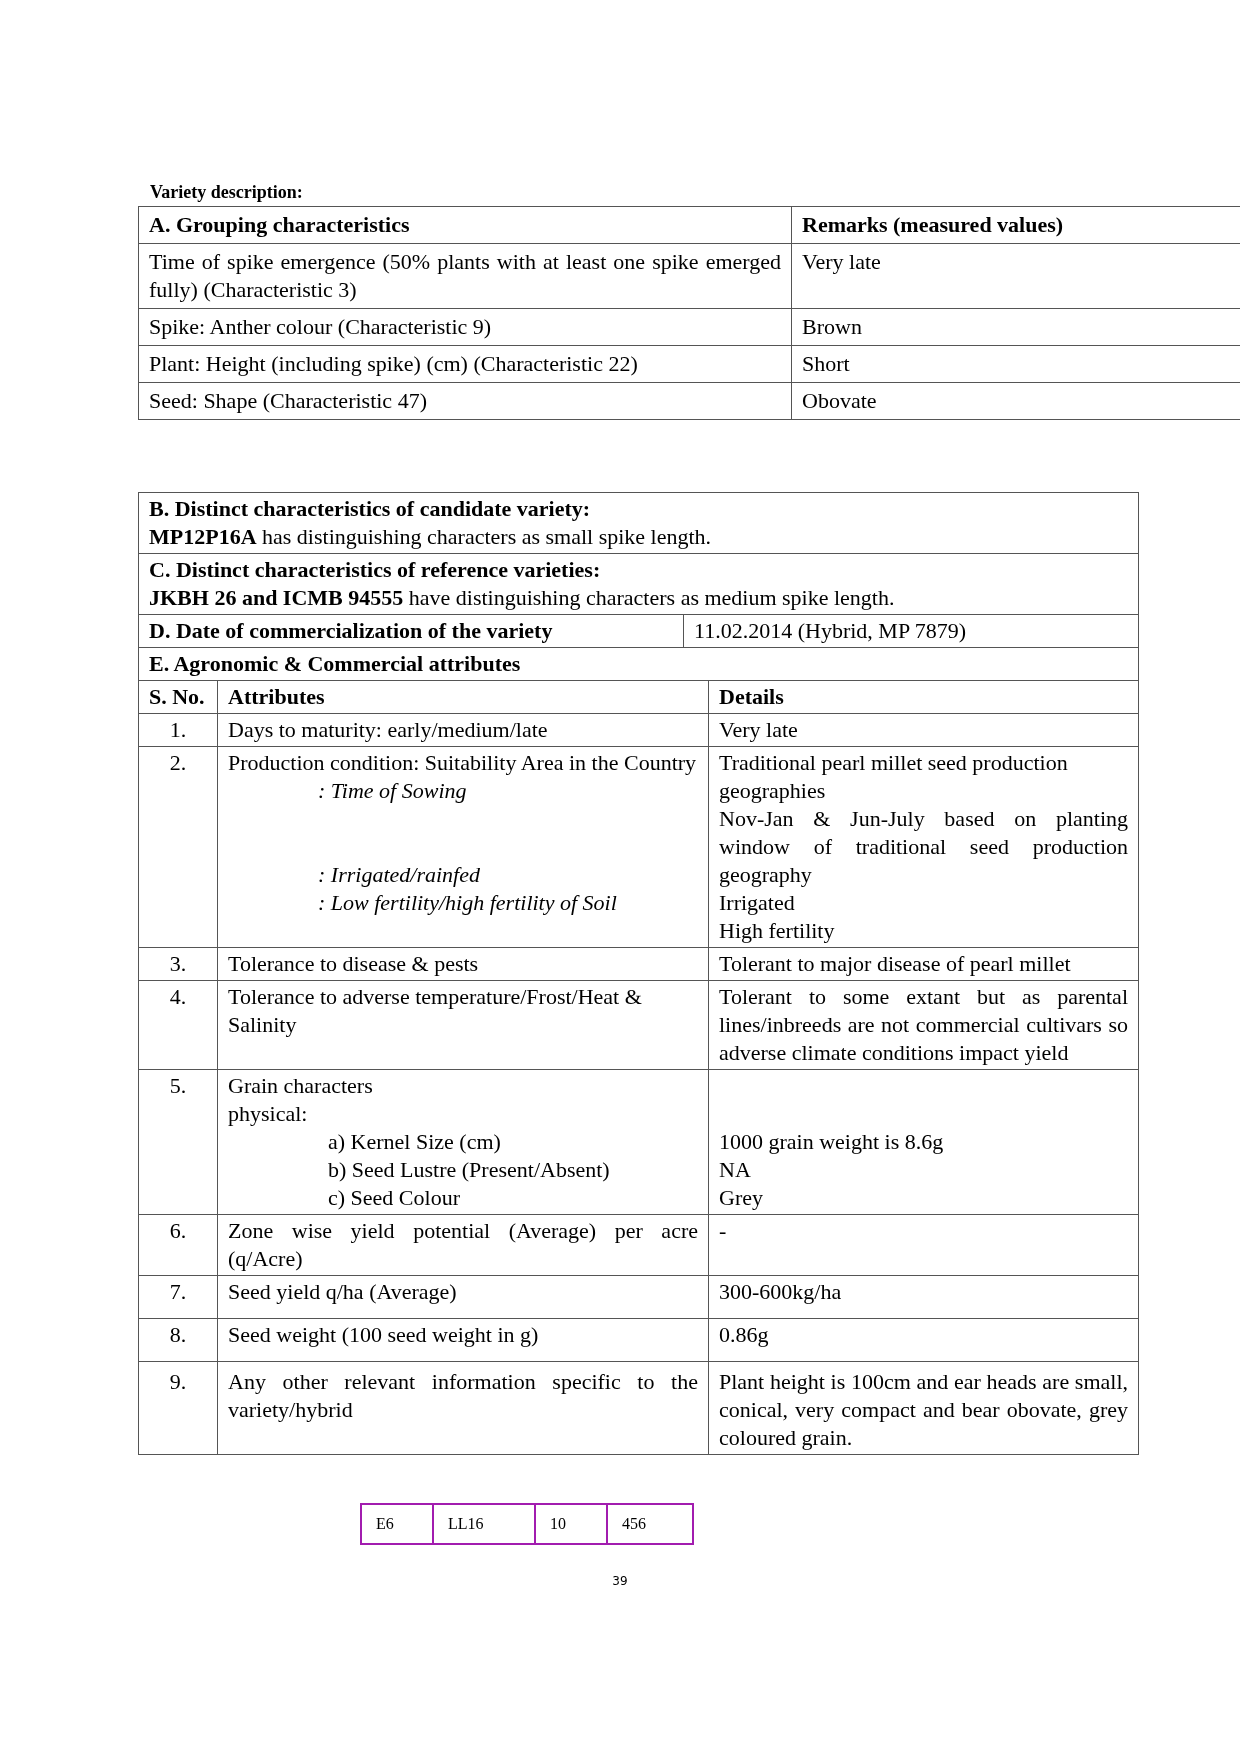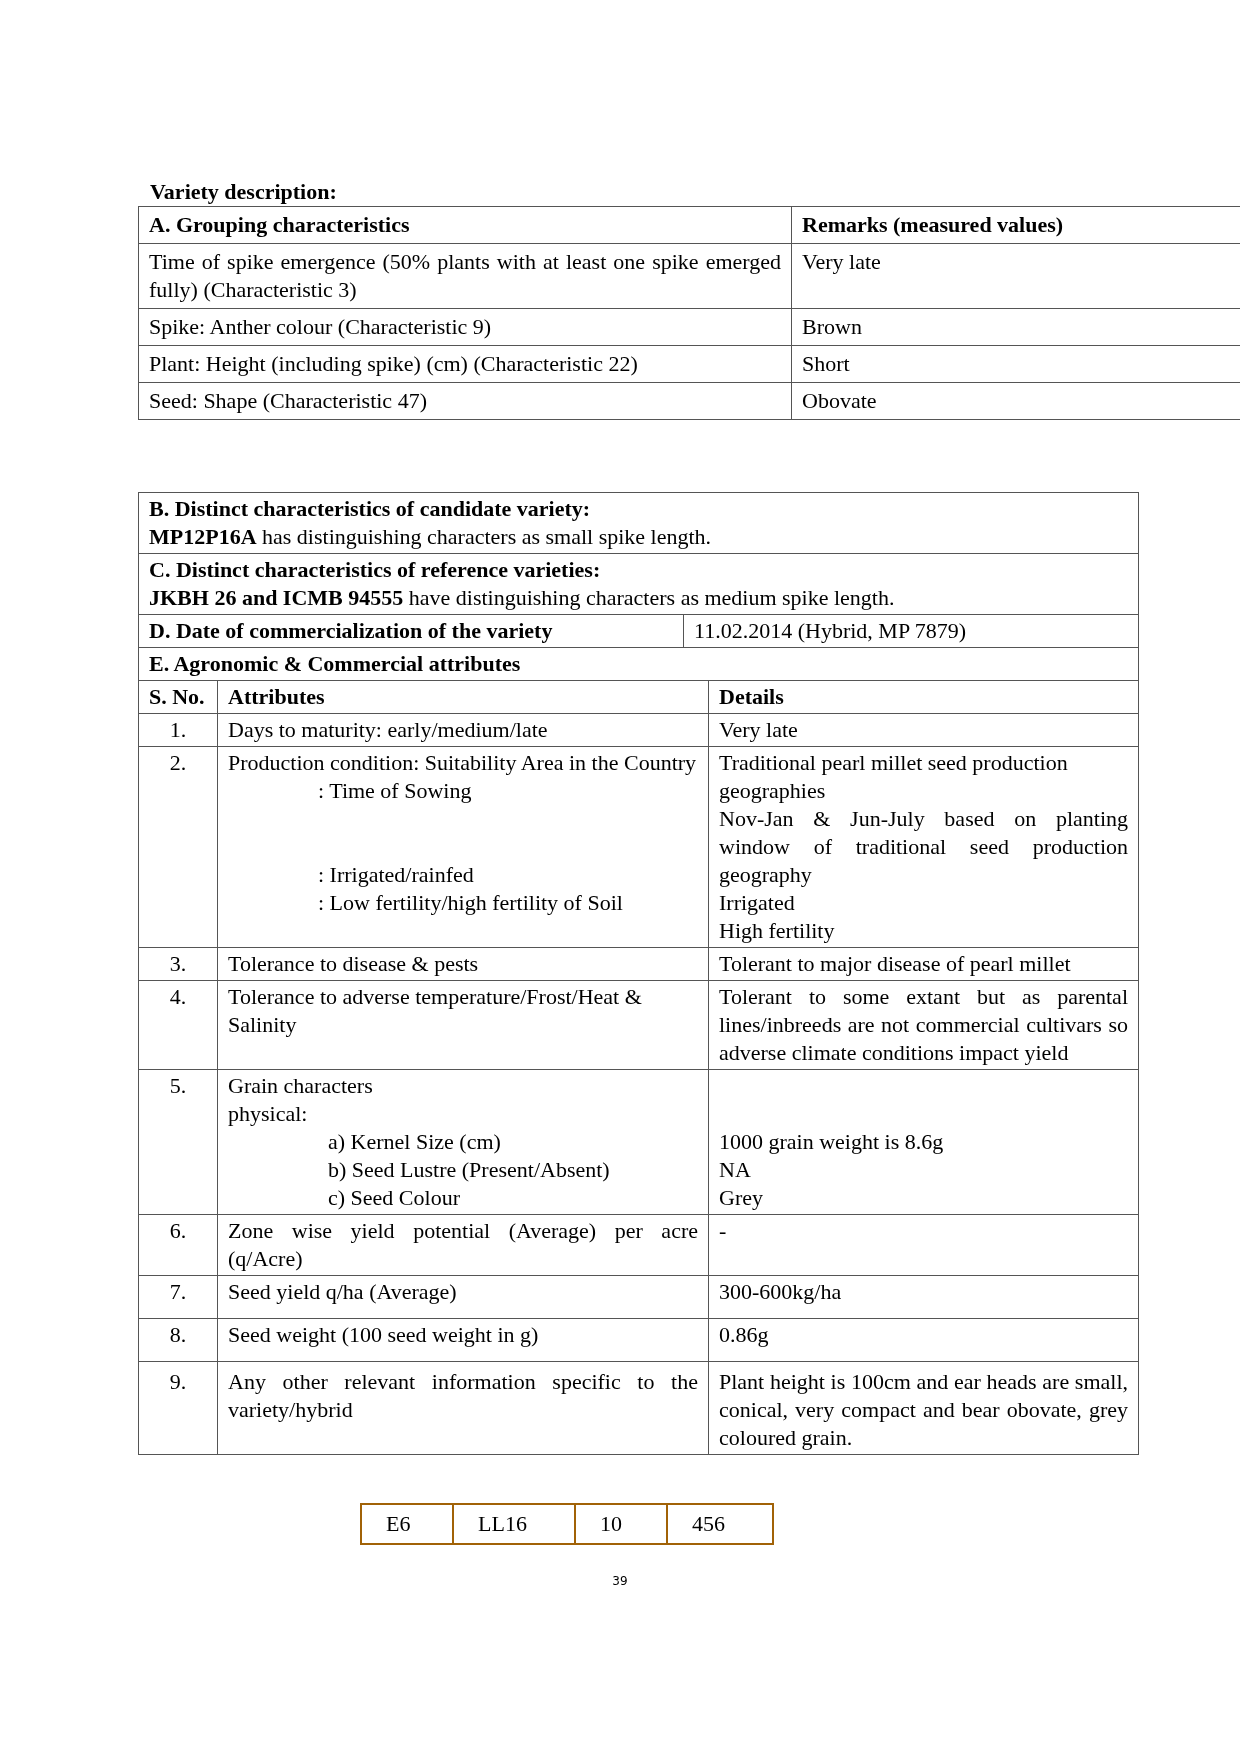--- a/index.html
+++ b/index.html
@@ -1,36 +1,36 @@
 <!DOCTYPE html>
 <html><head>
   <meta charset="utf-8">
   <style>
     html, body { margin: 0; padding: 0; background: #ffffff; }
     body { width: 1240px; height: 1754px; position: relative; font-family: "Liberation Serif", serif; color: #000; }
-    .page-title { position: absolute; left: 150px; top: 180px; font-size: 22px; font-weight: bold; line-height: 24px; }
+    .page-title { position: absolute; left: 150px; top: 180px; font-size: 18px; font-weight: bold; line-height: 24px; }
     .abs { position: absolute; }
     table { border-collapse: collapse; font-family: "Liberation Serif", serif; font-size: 22px; line-height: 28px; }
     td { border: 1.5px solid #555; padding: 0 10px; vertical-align: top; }
     .b { font-weight: bold; }
     #tA { left: 138px; top: 206px; width: 1105px; }
     #tA td { padding-top: 4px; padding-bottom: 4px; }
     #tA td.c1 { width: 632px; }
     #tBCDE { left: 138px; top: 492px; width: 1001px; }
     #tBCDE td { padding-top: 2px; padding-bottom: 2px; }
     #tE { left: 138px; top: 680px; width: 1001px; border-radius: 26px; }
     #tE td.sn { width: 68px; text-align: center; padding-left: 0; padding-right: 0; }
     #tE td.attr { width: 470px; }
     #tE td { padding-top: 2px; padding-bottom: 2px; }
     .just { text-align: justify; }
-    .ind1 { padding-left: 90px; }
+    .ind1 { padding-left: 90px; font-style: italic; }
     .ind2 { padding-left: 100px; }
     .line { display: block; }
     #codebox { left: 360px; top: 1503px; }
-    #codebox td { border: 2px solid #a16207; height: 38px; padding: 0 24px; vertical-align: middle; font-size: 22px; }
+    #codebox td { border: 2px solid #a21caf; height: 38px; padding: 0 14px; vertical-align: middle; font-size: 16px; }
     .page-num { position: absolute; left: 0; width: 1240px; top: 1574px; text-align: center; font-family: "DejaVu Sans", sans-serif; font-size: 12px; }
   </style>
 </head>
 <body>
 
 <div class="page-title">Variety description:</div>
 
 <table id="tA" class="abs">
   <tbody>
       <tr>

